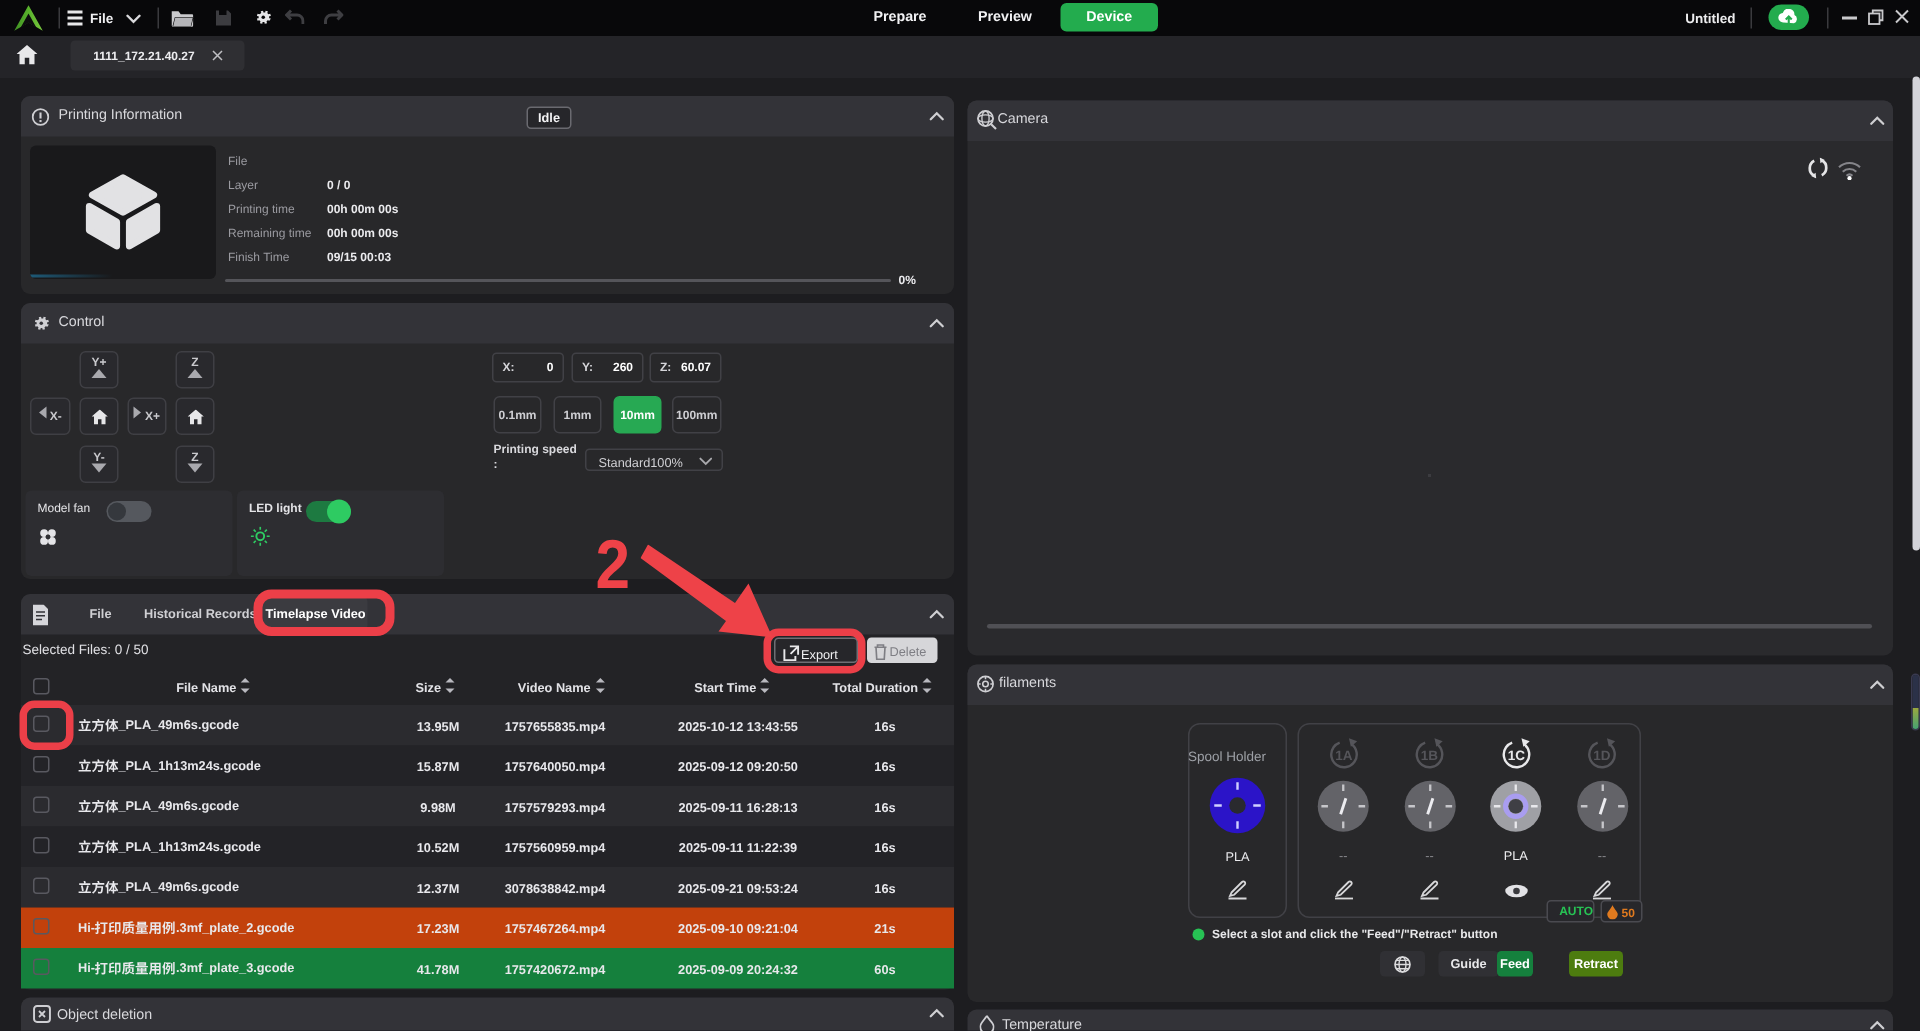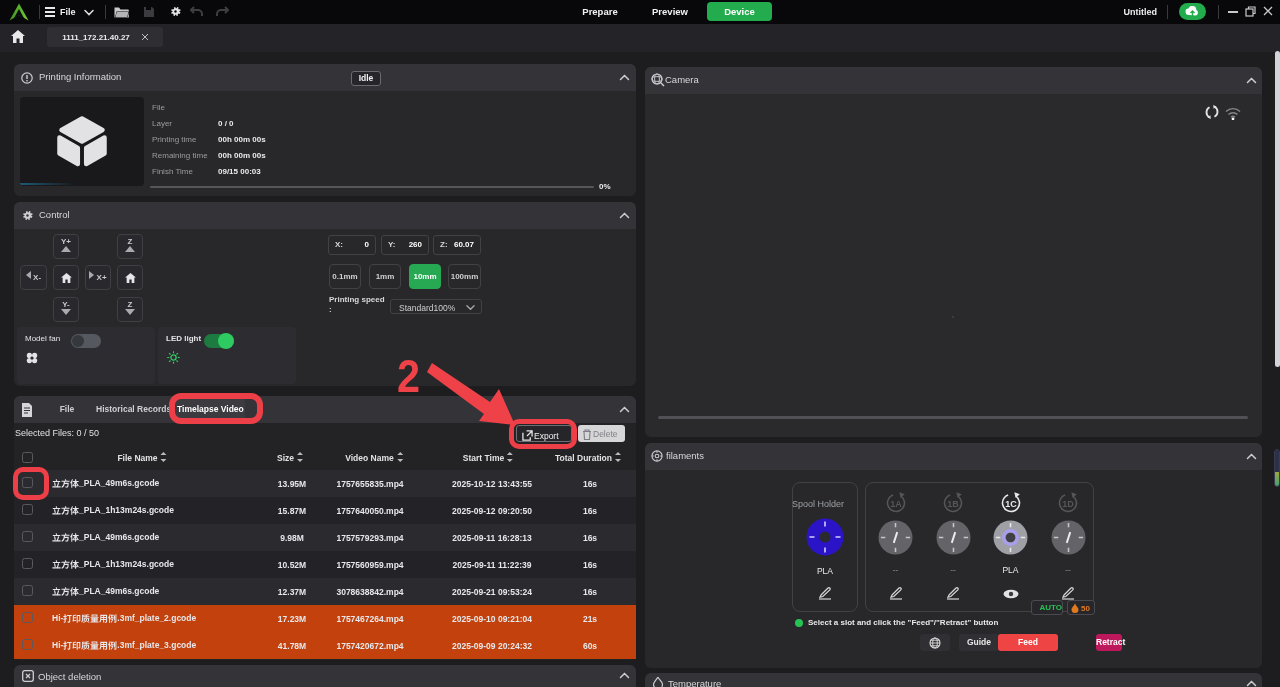--- a/index.html
+++ b/index.html
@@ -340,21 +340,21 @@
       </svg><svg class="cj">
         <use href="#u7528"></use>
       </svg><svg class="cj">
         <use href="#u4f8b"></use>
       </svg>.3mf_plate_2.gcode</div>
     <div class="cell" style="left:278px">17.23M</div>
     <div class="cell" style="left:356px">1757467264.mp4</div>
     <div class="cell" style="left:478px">2025-09-10 09:21:04</div>
     <div class="cell" style="left:576px">21s</div>
   </div>
-<div class="row" style="top:632px;background:#c2410c">
+<div class="row" style="top:632px;background:#15803d">
     <div class="ck" style="left:8px;top:7px"></div>
     <div class="fname">Hi-<svg class="cj">
         <use href="#u6253"></use>
       </svg><svg class="cj">
         <use href="#u5370"></use>
       </svg><svg class="cj">
         <use href="#u8d28"></use>
       </svg><svg class="cj">
         <use href="#u91cf"></use>
       </svg><svg class="cj">
@@ -518,22 +518,22 @@
 <div class="abs" style="left:795px;top:619px;width:8px;height:8px;border-radius:50%;background:#27c254"></div>
 <div class="abs" style="left:808px;top:618px;font-size:8px;font-weight:bold;color:#e8e8ea">Select a slot and click the "Feed"/"Retract" button</div>
 <div class="gbtn" style="left:920px;top:634px;width:30px;background:#303034">
     <svg style="position:absolute;left:9px;top:3px" width="12" height="12" viewBox="0 0 12 12">
       <circle cx="6" cy="6" r="5" fill="none" stroke="#dcdcde" stroke-width="1.1"></circle>
       <ellipse cx="6" cy="6" rx="2.3" ry="5" fill="none" stroke="#dcdcde" stroke-width="0.9"></ellipse>
       <path d="M1 6 h10 M1.6 3.2 h8.8 M1.6 8.8 h8.8" stroke="#dcdcde" stroke-width="0.9"></path>
     </svg>
   </div>
 <div class="gbtn" style="left:959px;top:634px;width:40px;background:#303034;color:#e8e8ea">Guide</div>
-<div class="gbtn" style="left:998px;top:634px;width:60px;background:#ef4444">Feed</div>
-<div class="gbtn" style="left:1096px;top:634px;width:26px;background:#be185d">Retract</div>
+<div class="gbtn" style="left:998px;top:634px;width:24px;background:#15803d">Feed</div>
+<div class="gbtn" style="left:1046px;top:634px;width:36px;background:#4d7c0f">Retract</div>
 <div class="phead" style="left:645px;top:673px;width:617px;height:14px"></div>
 <svg class="abs" style="left:653px;top:677px" width="10" height="12" viewBox="0 0 10 12">
     <path d="M5 0 C5.5 2.5 9.5 4.5 9.5 7.5 a4.5 4.5 0 01-9 0 C0.5 5 3 3.5 5 0 Z" fill="none" stroke="#cfcfd3" stroke-width="1.2"></path>
   </svg>
 <div class="abs" style="left:668px;top:678px;font-size:9.5px;color:#d8d8dc">Temperature</div>
 <svg class="abs" style="left:1246px;top:680px" width="11" height="7" viewBox="0 0 11 7">
     <path d="M1.5 5.5 L5.5 1.5 L9.5 5.5" stroke="#cfcfd2" stroke-width="1.5" fill="none" stroke-linecap="round"></path>
   </svg>
 <div class="abs" style="left:1275px;top:51px;width:5px;height:316px;background:#d3d3d9;border-radius:3px"></div>
 <div class="abs" style="left:1274px;top:449px;width:6px;height:38px;border-radius:3px;overflow:hidden;border:1px solid #3a3a50">

